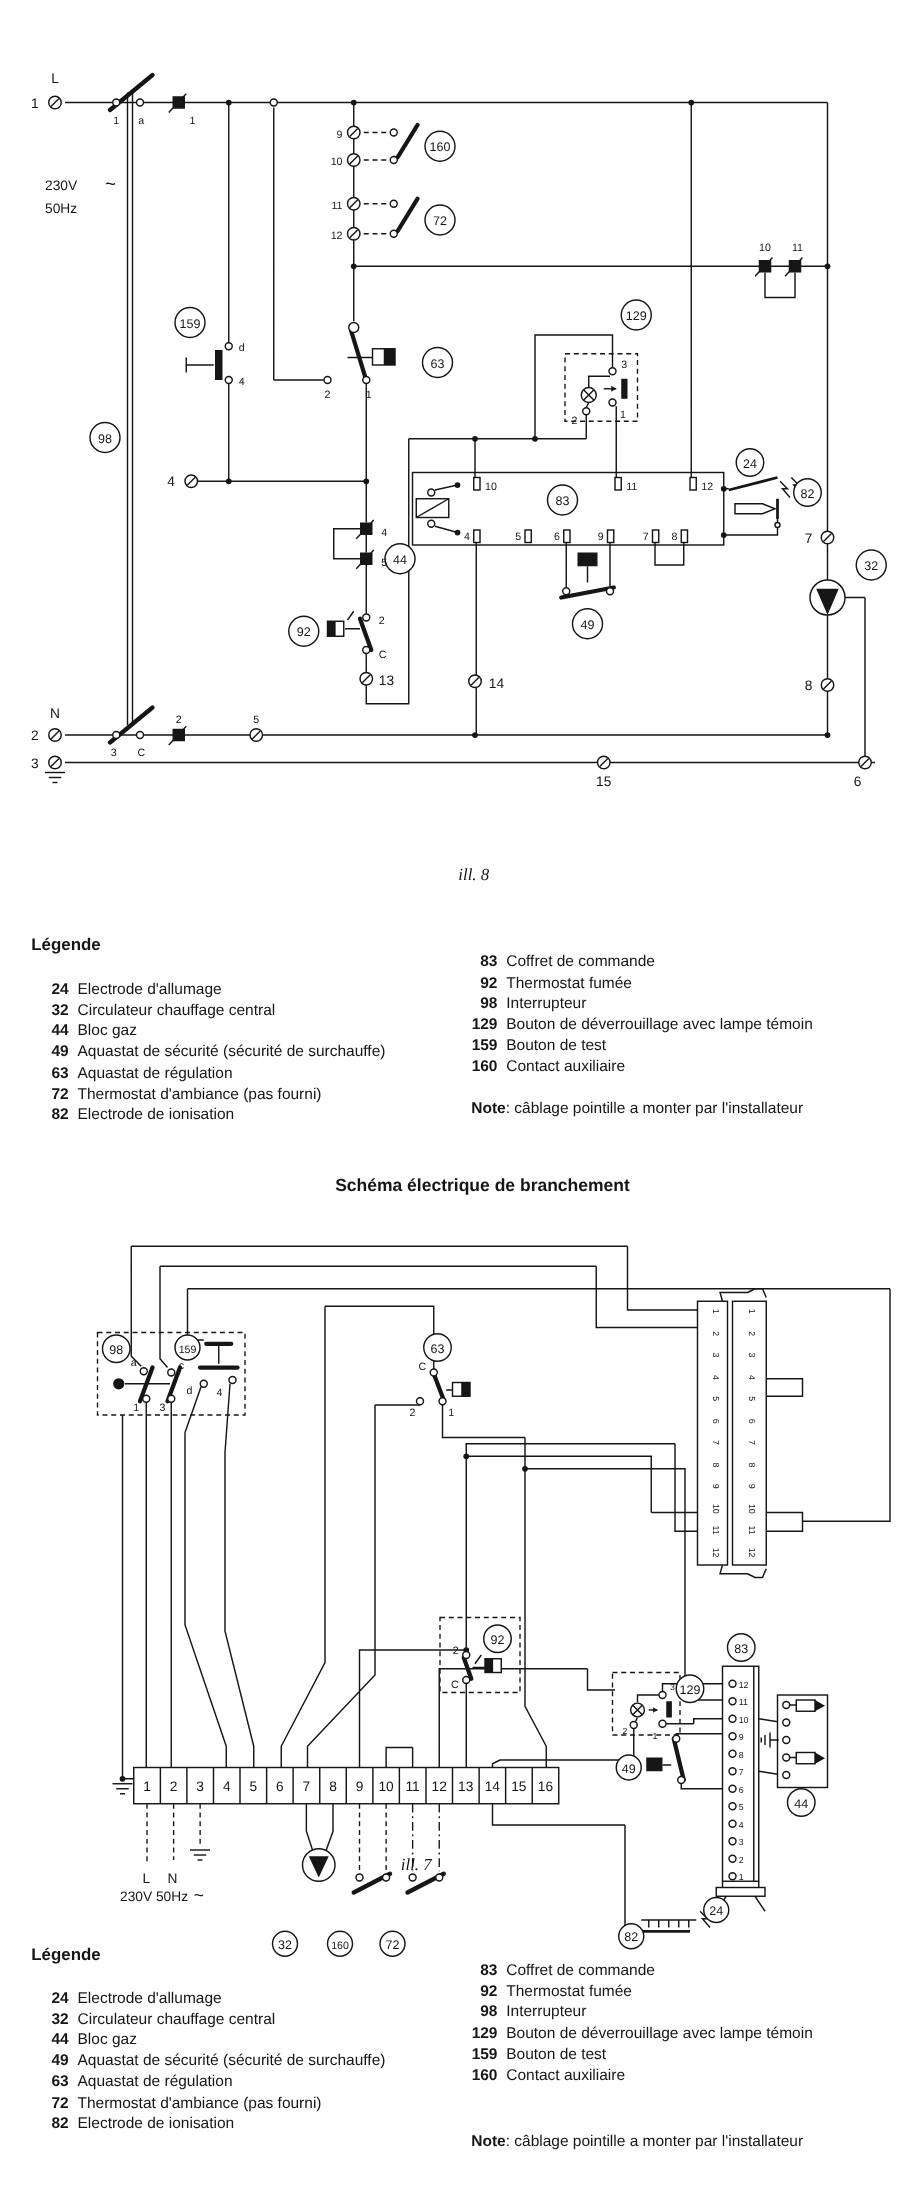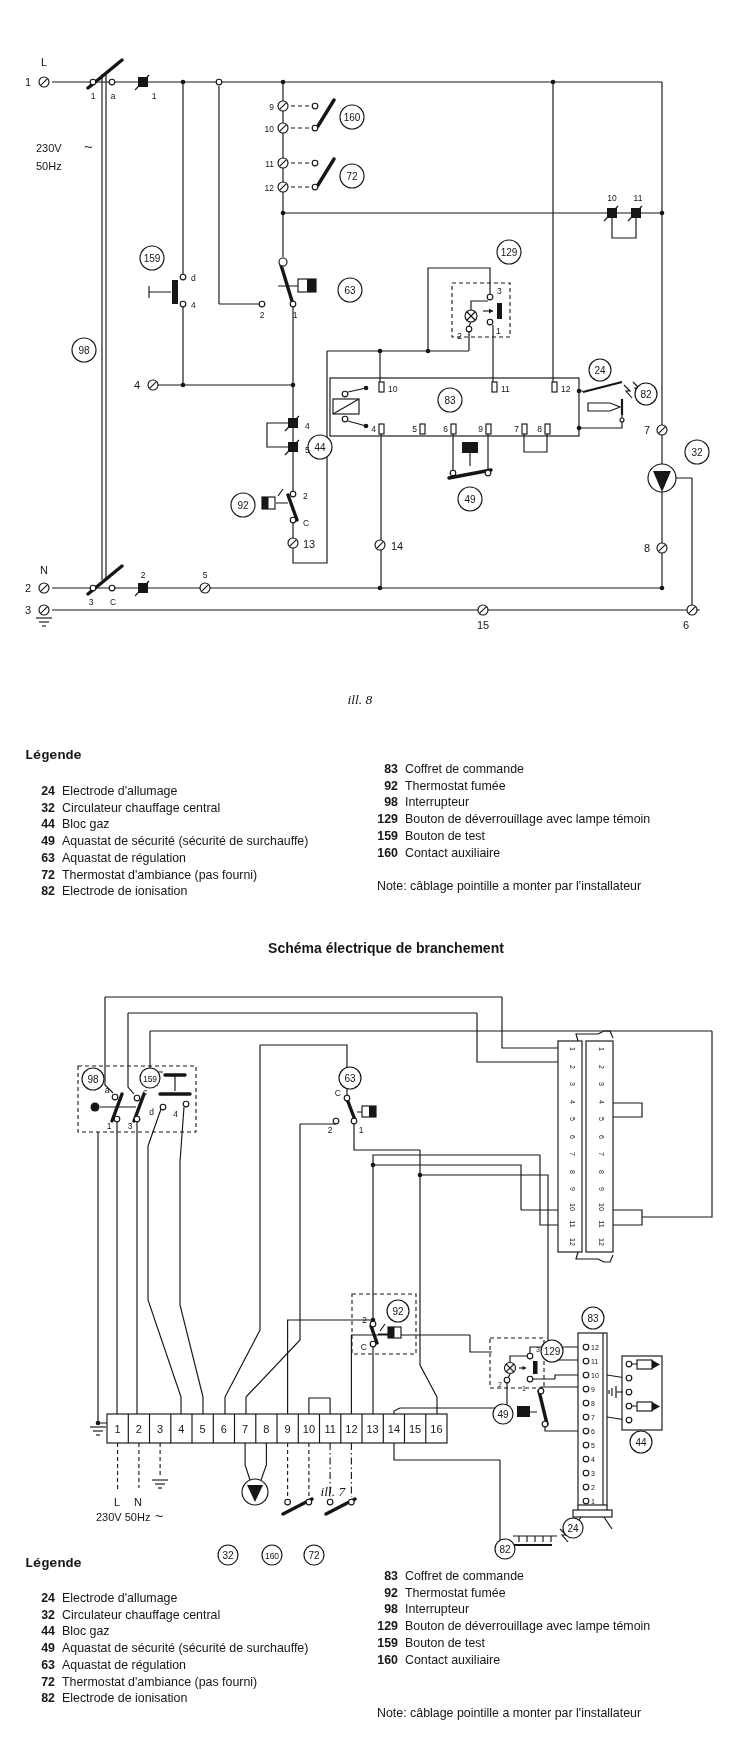--- a/index.html
+++ b/index.html
@@ -14,26 +14,26 @@
   .fill{fill:#161616;stroke:none;}
   .lbl{font-size:11px;fill:#161616;}
   .sm{font-size:8.5px;fill:#161616;}
   .tiny{font-size:7px;fill:#161616;}
   .ref{font-size:10px;fill:#161616;text-anchor:middle;}
   .mid{text-anchor:middle;}
   .end{text-anchor:end;}
   .abs{position:absolute;}
   .cap{font-family:"Liberation Serif",serif;font-style:italic;font-size:13.5px;text-align:center;}
   .h-title{font-weight:bold;font-size:14px;text-align:center;width:732px;padding-left:20px;}
-  .leg-title{font-weight:bold;font-size:13.5px;font-family:Liberation Mono, monospace;}
+  .leg-title{font-weight:bold;font-size:13.5px;}
   .leg{font-size:12.4px;line-height:16.7px;}
   .leg .row{display:flex;}
   .leg .n{font-weight:bold;width:30px;text-align:right;margin-right:7px;flex:none;}
   .note{font-size:12.4px;}
-  .note b{font-weight:normal;padding-left:32px;}
+  .note b{font-weight:bold;padding-left:32px;}
 </style>
 </head>
 <body>
 
 <svg width="732" height="1749" viewBox="0 0 732 1749">
   <defs>
     <g id="term">
         <circle r="5" class="sym"></circle>
         <line x1="-3.2" y1="3.2" x2="3.2" y2="-3.2" class="w"></line>
       </g>
@@ -525,21 +525,21 @@
         <text x="436.4" y="1433" class="lbl mid">16</text>
       </g>
       <text x="117" y="1506" class="lbl mid">L</text>
       <text x="138" y="1506" class="lbl mid">N</text>
       <text x="96" y="1521" class="lbl">230V 50Hz</text>
       <text x="155" y="1521" class="lbl" style="font-size:14px">~</text>
     </g>
   </g>
 </svg>
 
-<div class="abs cap" style="left:320px;top:692px;width:80px;">ill. 8</div>
+<div class="abs cap" style="left:339px;top:692px;width:80px;">ill. 8</div>
 
 <div class="abs leg-title" style="left:25px;top:748px;">Légende</div>
 <div class="abs leg" style="left:25px;top:783px;width:330px;">
   <div class="row">
       <span class="n">24</span>
       <span>Electrode d'allumage</span>
     </div>
   <div class="row">
       <span class="n">32</span>
       <span>Circulateur chauffage central</span>

